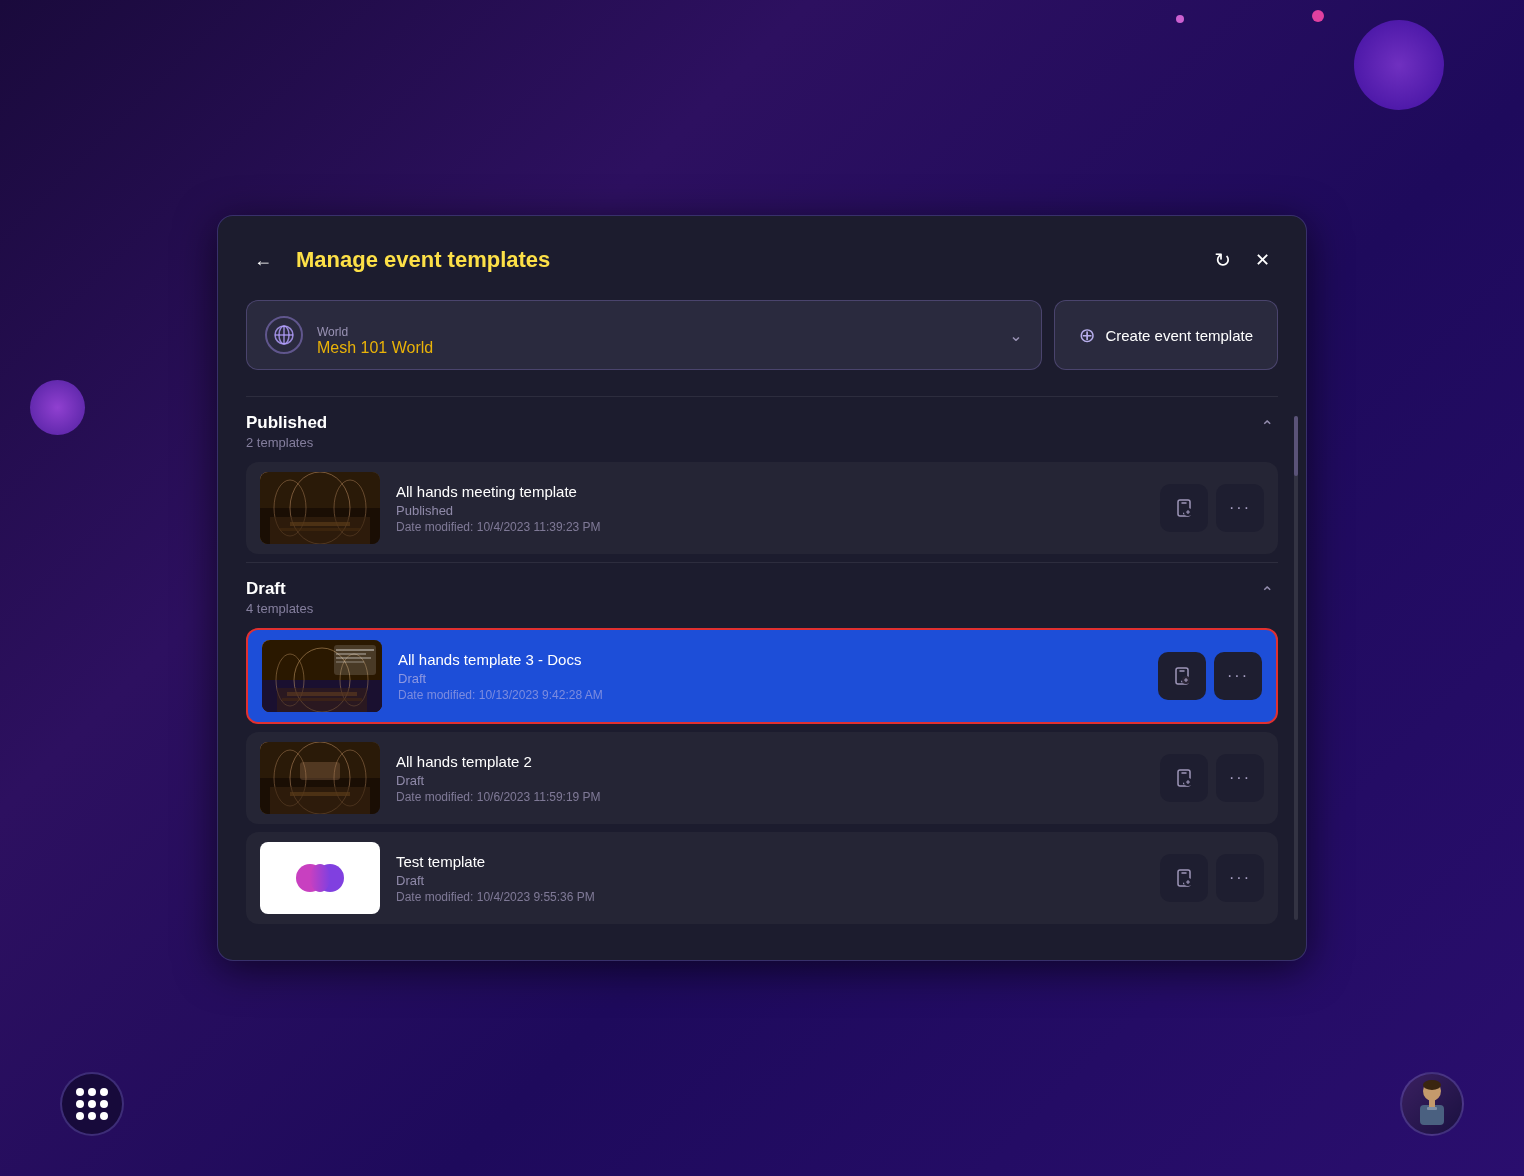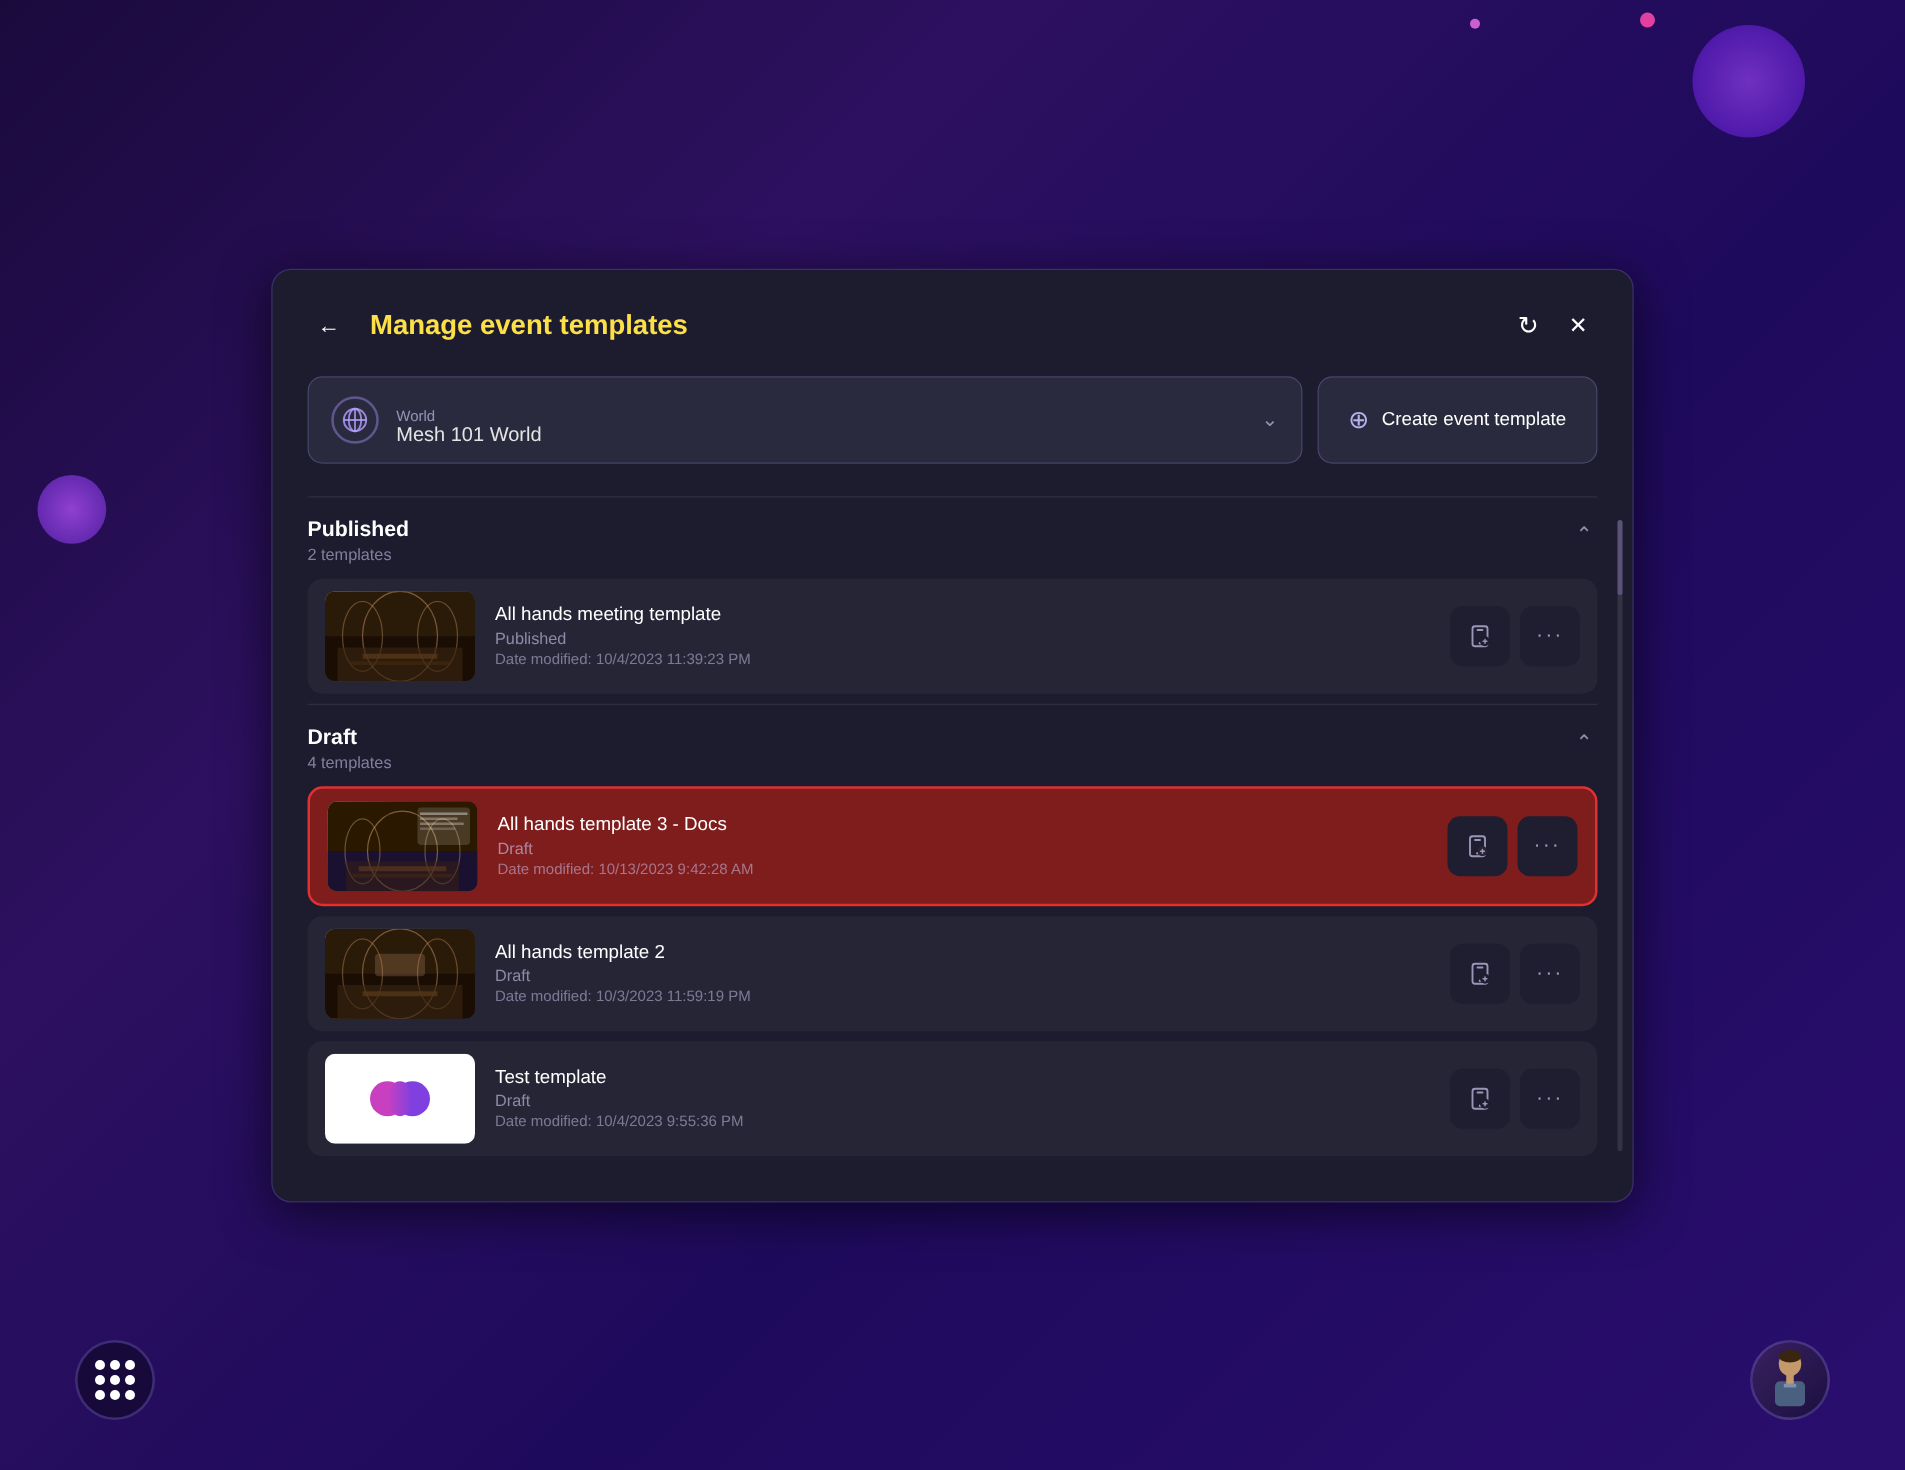--- a/index.html
+++ b/index.html
@@ -147,21 +147,21 @@
       flex: 1;
       margin-top: 12px;
     }
 
     .world-label {
       color: rgba(200, 190, 230, 0.7);
       font-size: 12px;
     }
 
     .world-name {
-      color: #e5e5e5;
+      color: #eab308;
       font-size: 16px;
       font-weight: 500;
     }
 
     .chevron-down {
       color: rgba(200, 190, 230, 0.7);
       font-size: 16px;
     }
 
     .create-btn {
@@ -226,21 +226,21 @@
       background: #252535;
       border-radius: 12px;
       padding: 10px 14px;
       margin-bottom: 8px;
       gap: 16px;
       cursor: pointer;
     }
 
     .template-row.selected {
       border: 2.5px solid #e03030;
-      background: #7f1d1d;
+      background: #1d4ed8;
     }
 
     .template-thumbnail {
       width: 120px;
       height: 72px;
       border-radius: 8px;
       flex-shrink: 0;
       overflow: hidden;
       background: #3a3a50;
     }
@@ -535,21 +535,21 @@
               <ellipse cx="90" cy="36" rx="16" ry="28" fill="none" stroke="#c8956a" stroke-width="1" opacity="0.4"></ellipse>
               <rect x="10" y="45" width="100" height="27" fill="#3a2510" opacity="0.6"></rect>
               <rect x="30" y="50" width="60" height="4" fill="#5a3a18" opacity="0.7"></rect>
               <rect x="40" y="20" width="40" height="18" rx="3" fill="#c8956a" opacity="0.25"></rect>
             </svg>
           </div>
         </div>
         <div class="template-info">
           <div class="template-name">All hands template 2</div>
           <div class="template-status">Draft</div>
-          <div class="template-date">Date modified: 10/3/2023 11:59:19 PM</div>
+          <div class="template-date">Date modified: 10/6/2023 11:59:19 PM</div>
         </div>
         <div class="template-actions">
           <button class="action-btn">
             <svg width="20" height="20" viewBox="0 0 20 20" fill="none" xmlns="http://www.w3.org/2000/svg">
               <rect x="4" y="2" width="12" height="16" rx="2" stroke="rgba(200,190,230,0.75)" stroke-width="1.5"></rect>
               <circle cx="10" cy="15.5" r="1" fill="rgba(200,190,230,0.75)"></circle>
               <path d="M8 5h4" stroke="rgba(200,190,230,0.75)" stroke-width="1.5" stroke-linecap="round"></path>
               <circle cx="14" cy="14" r="4" fill="#1e1e30"></circle>
               <path d="M12.5 14h3M14 12.5v3" stroke="rgba(200,190,230,0.75)" stroke-width="1.2" stroke-linecap="round"></path>
             </svg>

